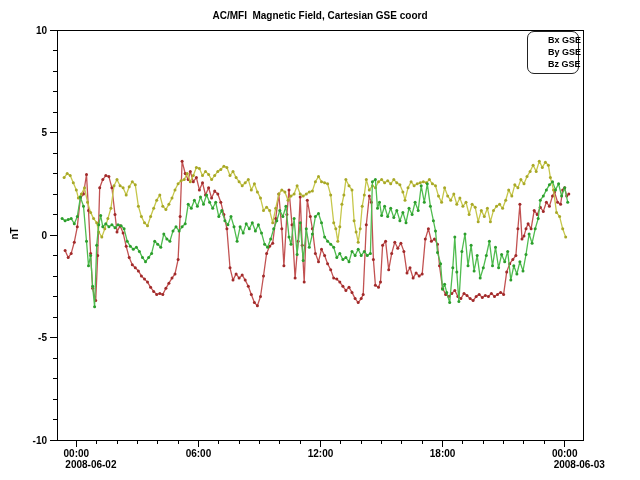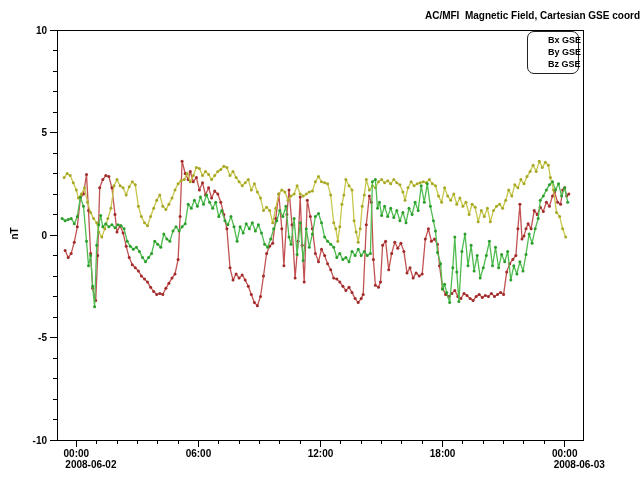--- a/index.html
+++ b/index.html
@@ -1,18 +1,18 @@
 <!DOCTYPE html>
 <html><head>
 <meta charset="utf-8">
 <style>
   html,body{margin:0;padding:0;background:#ffffff;}
   .stage{position:relative;width:640px;height:480px;background:#ffffff;
          font-family:"Liberation Sans",sans-serif;overflow:hidden;}
-  .plot-title{position:absolute;top:10px;left:0;width:640px;text-align:right;
+  .plot-title{position:absolute;top:10px;left:0;width:640px;text-align:center;
               font-size:10px;font-weight:bold;color:#000;white-space:pre;}
   .y-label{position:absolute;left:2px;top:228px;width:24px;text-align:center;
            font-size:10px;font-weight:bold;color:#000;
            transform:rotate(-90deg);transform-origin:center;}
   #chart-svg{position:absolute;left:0;top:0;}
   .legend{position:absolute;left:527px;top:31px;width:52px;box-sizing:border-box;
           border:1px solid #222;border-radius:7px;background:#fff;
           padding:3px 3px 3px 4px;display:flex;flex-direction:column;gap:1px;z-index:2;}
   .legend-row{display:flex;align-items:flex-end;gap:16px;height:11px;}
   .legend-label{font-size:9px;font-weight:bold;color:#000;line-height:11px;white-space:nowrap;}

